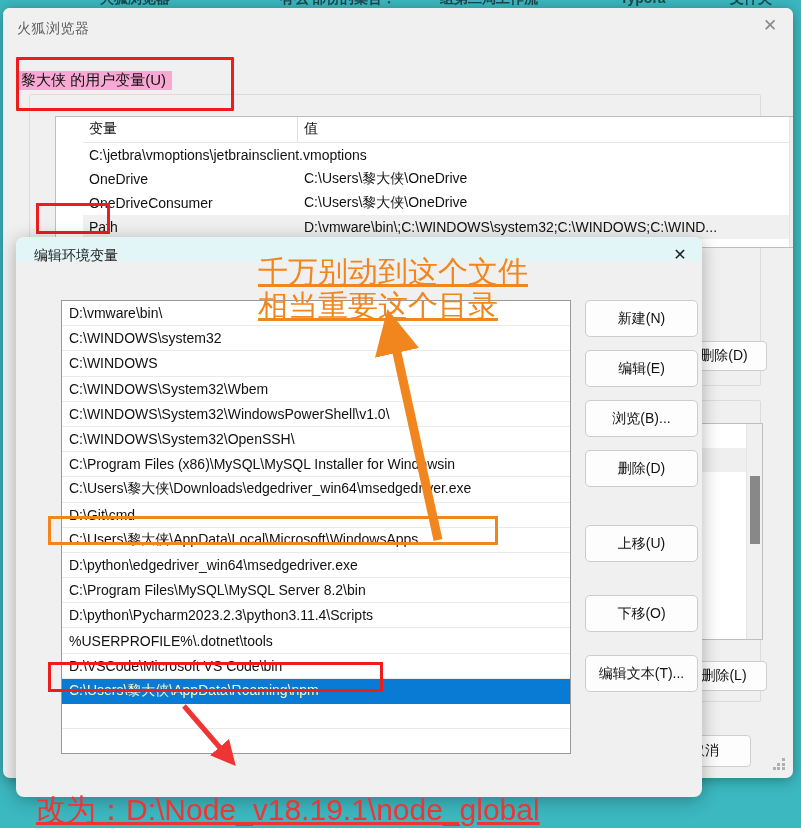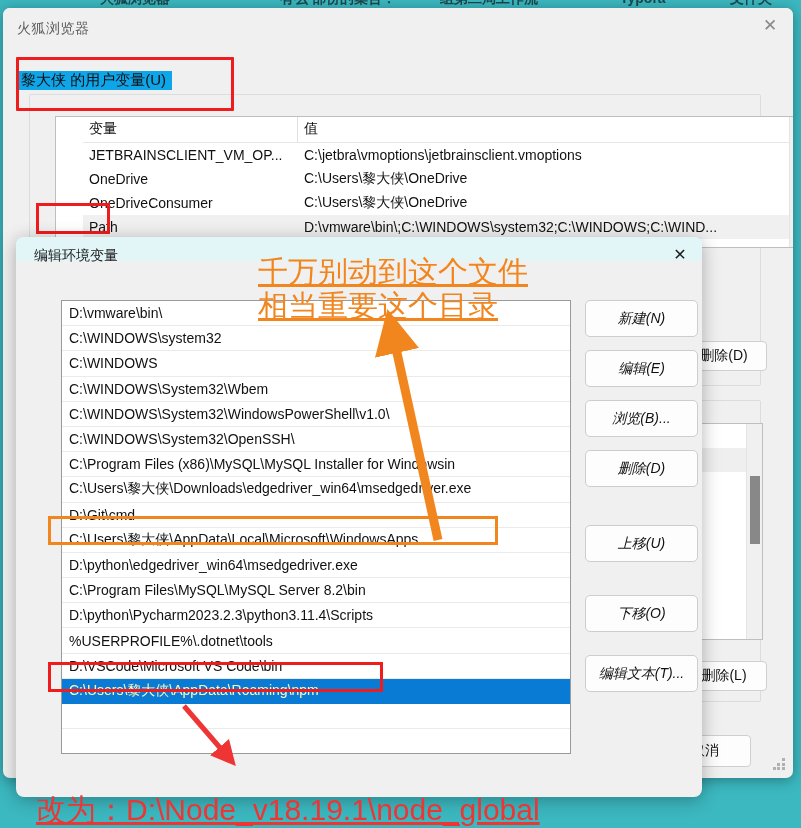--- a/index.html
+++ b/index.html
@@ -36,21 +36,21 @@
     position:absolute;right:0;top:0;width:46px;height:34px;
     display:flex;align-items:center;justify-content:center;
     color:#8a8a8a;font-size:17px;font-weight:300;cursor:default;
   }
   
   #user-var-group{
     position:absolute;left:26px;top:86px;width:730px;height:290px;
     border:1px solid #dcdcdc;border-radius:2px;background:transparent;
   }
   #user-var-legend{
-    position:absolute;left:14px;top:63px;background:#0ea5e9;
+    position:absolute;left:14px;top:63px;background:#f9a8d4;
     padding:0 6px 0 4px;font-size:15px;color:#111;
   }
   
   #legend-redbox{
     position:absolute;left:16px;top:57px;width:212px;height:48px;
     border:3px solid #ee1c1c;border-radius:1px;pointer-events:none;
   }
   
   #var-table{
     position:absolute;left:52px;top:108px;width:722px;height:130px;
@@ -150,21 +150,21 @@
     height:25.2px;font-size:14px;color:#111;padding-left:7px;
     display:flex;align-items:center;white-space:nowrap;
     border-bottom:1px solid #eaeaea;box-sizing:border-box;
   }
   .path-row.selected{background:#0a7bd4;color:#fef9c3;border-bottom-color:#0a7bd4;}
   
   .edit-btn{
     position:absolute;left:569px;width:113px;height:37px;background:#fdfdfd;
     border:1px solid #cdcdcd;border-radius:5px;
     font-size:14px;color:#111;display:flex;align-items:center;
-    justify-content:center;box-sizing:border-box;font-style:italic;
+    justify-content:center;box-sizing:border-box;
   }
   
   .anno{position:absolute;pointer-events:none;text-decoration:underline;}
   #anno-orange-text{
     left:258px;top:255px;color:#f2861e;font-size:30px;line-height:34px;
     font-weight:400;white-space:nowrap;
   }
   #anno-orange-box{
     left:48px;top:516px;width:450px;height:29px;
     border:3px solid #f2861e;box-sizing:border-box;
@@ -200,21 +200,20 @@
   <div id="user-var-group"></div>
   <div id="user-var-legend">黎大侠 的用户变量(U)</div>
 
   <div id="var-table">
     <div id="var-head">
       <div class="hcell c1">变量</div>
       <div class="hcell c2">值</div>
     </div>
     <div id="var-rows">
         <div class="var-row">
-          <div class="cell c1">JETBRAINSCLIENT_VM_OP...</div>
           <div class="cell c2">C:\jetbra\vmoptions\jetbrainsclient.vmoptions</div>
         </div>
         <div class="var-row">
           <div class="cell c1">OneDrive</div>
           <div class="cell c2">C:\Users\黎大侠\OneDrive</div>
         </div>
         <div class="var-row">
           <div class="cell c1">OneDriveConsumer</div>
           <div class="cell c2">C:\Users\黎大侠\OneDrive</div>
         </div>

